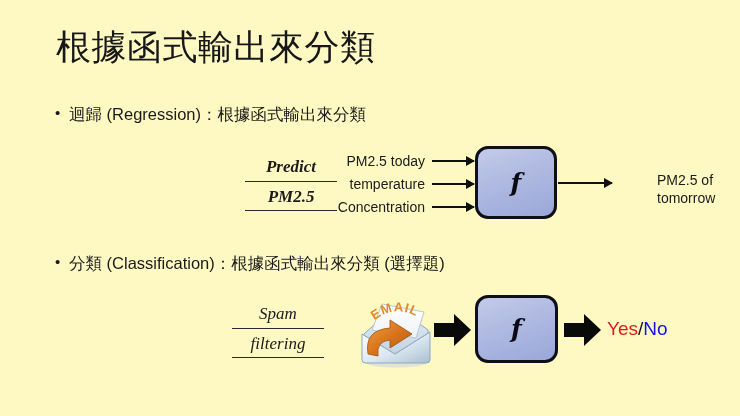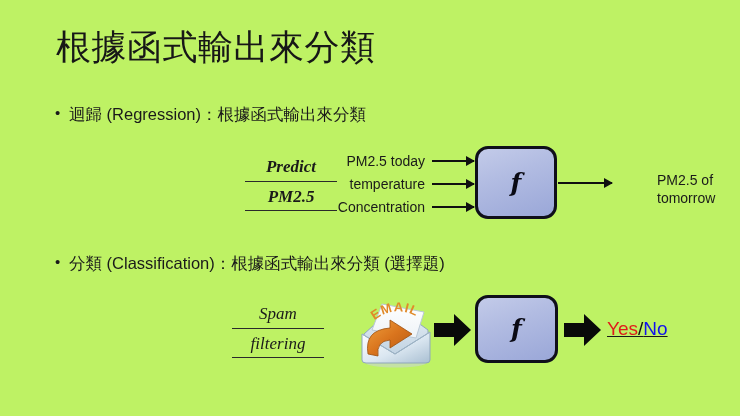--- a/index.html
+++ b/index.html
@@ -8,21 +8,21 @@
     background: #ffffff;
   }
   body {
     font-family: "Liberation Sans", sans-serif;
     color: #1a1a1a;
   }
   #slide {
     position: relative;
     width: 740px;
     height: 416px;
-    background: #bef264;
+    background: #fef9c3;
     overflow: hidden;
   }
 
   
   .slide-title {
     position: absolute;
     left: 56px;
     top: 27px;
     font-size: 35px;
     line-height: 1.15;
@@ -124,21 +124,20 @@
     position: absolute;
     width: 38px;
     height: 34px;
   }
 
   
   .yesno {
     position: absolute;
     font-size: 19px;
     white-space: nowrap;
-    text-decoration: underline;
   }
   .yesno .yes { color: #e01b1b; }
   .yesno .slash { color: #111111; }
   .yesno .no  { color: #1111ee; }
 
   
   .email-icon {
     position: absolute;
   }
 </style>

